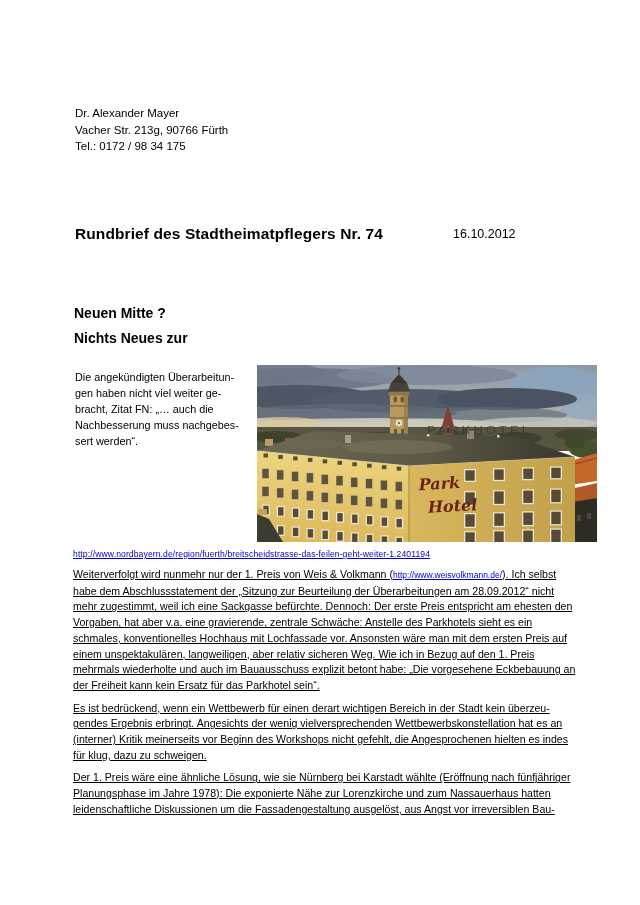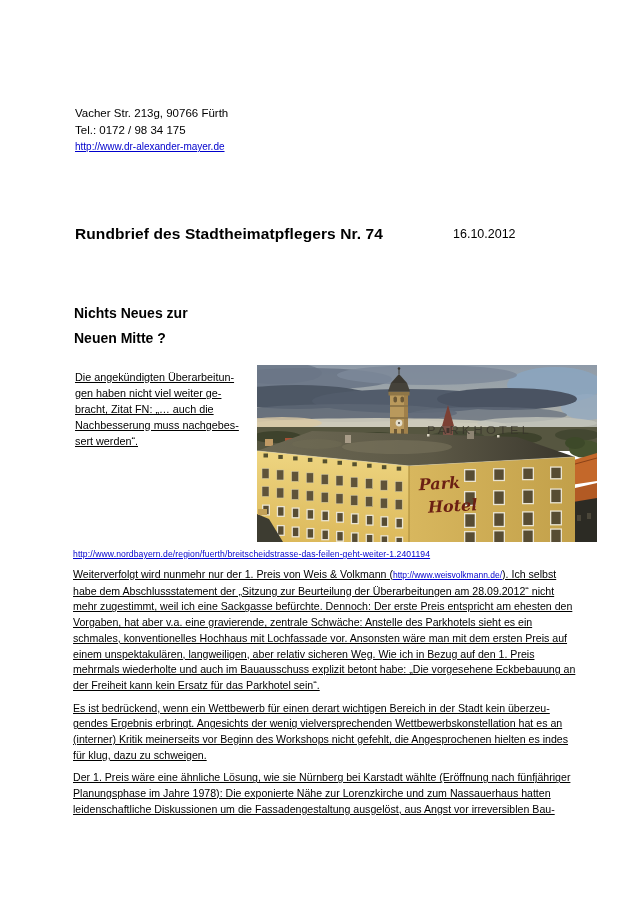--- a/index.html
+++ b/index.html
@@ -9,45 +9,45 @@
     font-family:"Liberation Sans", sans-serif;color:#000;overflow:hidden;
   }
   a{color:#0000cc;text-decoration:underline;cursor:pointer;}
   .address{position:absolute;left:75px;top:105px;font-size:11.5px;line-height:16.5px;}
   .address .site-link{font-size:10px;}
   .title-row{position:absolute;left:75px;top:225px;width:520px;height:22px;}
   .doc-title{font-weight:bold;font-size:15.5px;letter-spacing:0.1px;}
   .doc-date{position:absolute;left:378px;top:2px;font-weight:normal;font-size:12.5px;}
   .heading{position:absolute;left:74px;top:301px;font-weight:bold;font-size:14px;line-height:25px;}
   .intro{position:absolute;left:75px;top:369px;width:195px;font-size:10.8px;line-height:16px;}
-  .intro p{margin:0 0 6px 0;white-space:pre-line;text-decoration:underline;}
+  .intro p{margin:0 0 6px 0;white-space:pre-line;}
   .photo{position:absolute;left:257px;top:365px;width:372px;height:177px;overflow:hidden;text-align:right;}
   .photo svg{display:block;}
   .photo-link{position:absolute;left:73px;top:549px;font-size:8.6px;letter-spacing:0.1px;}
   .body-text{position:absolute;left:73px;top:567px;width:545px;font-size:10.6px;line-height:15.7px;}
   .body-text p{margin:0 0 7px 0;white-space:pre-line;text-decoration:underline;}
   .inline-link{font-size:8.5px;}
 </style>
 </head>
 <body>
 
 <div class="address">
+  <div>Dr. Alexander Mayer</div>
   <div>Vacher Str. 213g, 90766 Fürth</div>
   <div>Tel.: 0172 / 98 34 175</div>
-  <div><a class="site-link">http://www.dr-alexander-mayer.de</a></div>
 </div>
 
 <div class="title-row">
   <span class="doc-title">Rundbrief des Stadtheimatpflegers Nr. 74</span>
   <span class="doc-date">16.10.2012</span>
 </div>
 
 <div class="heading">
+  <div>Neuen Mitte ?</div>
   <div>Nichts Neues zur</div>
-  <div>Neuen Mitte ?</div>
 </div>
 
 <div class="intro">
   <p>Die angekündigten Überarbeitun-
 gen haben nicht viel weiter ge-
 bracht, Zitat FN: „… auch die
 Nachbesserung muss nachgebes-
 sert werden“.</p>
 </div>
 

